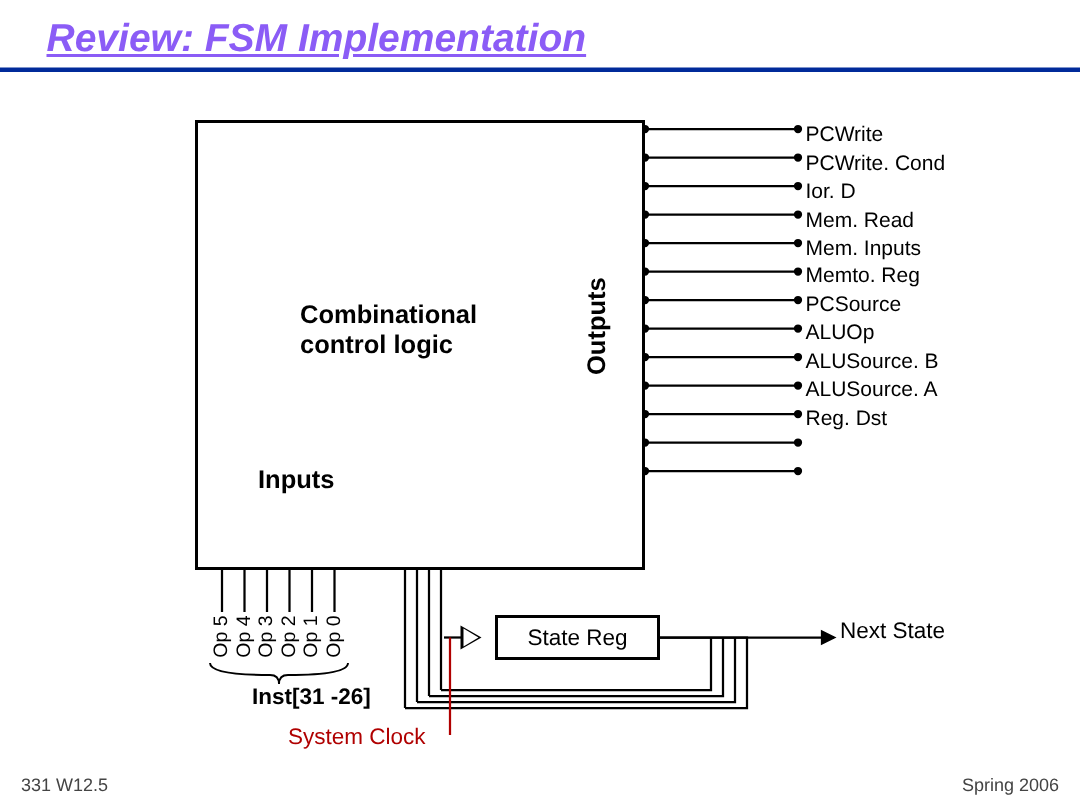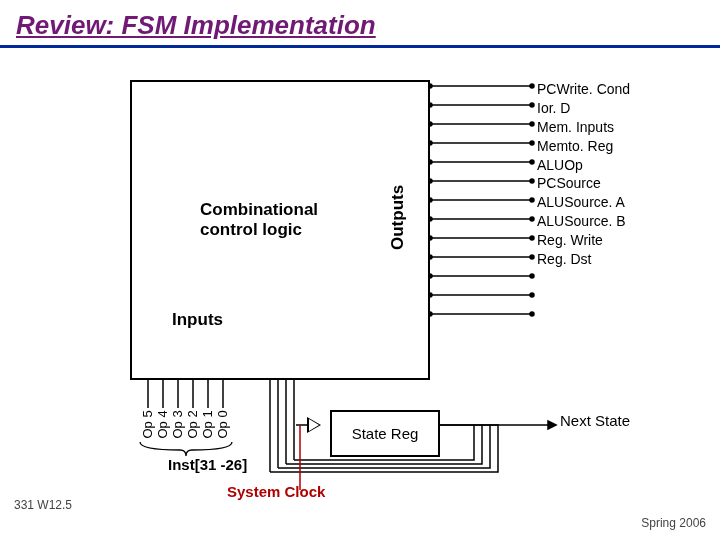--- a/index.html
+++ b/index.html
@@ -16,27 +16,27 @@
     top: 10px;
     left: 0;
     width: 720px;
     border-bottom: 3px solid #002a9a;
     padding-bottom: 4px;
   }
   .title {
     font-size: 26px;
     font-weight: bold;
     font-style: italic;
-    color: #701a75;
-    padding-left: 16px;
+    color: #8b5cf6;
+    padding-left: 31px;
     text-decoration: underline;
   }
   .footer-left {
     position: absolute;
-    bottom: 28px;
+    bottom: 10px;
     left: 14px;
     font-size: 12px;
     color: #444;
   }
   .footer-right {
     position: absolute;
     bottom: 10px;
     right: 14px;
     font-size: 12px;
     color: #444;
@@ -114,32 +114,31 @@
     left: 168px;
     top: 456px;
     font-size: 15px;
     font-weight: bold;
   }
   .sysclk-label {
     position: absolute;
     left: 192px;
     top: 483px;
     font-size: 15px;
-    font-weight: bold;
+    font-weight: normal;
     color: #b00000;
-    margin-left: 35px;
   }
 
   
   .state-reg {
     position: absolute;
     left: 330px;
     top: 410px;
     width: 110px;
-    height: 47px;
+    height: 30px;
     border: 2px solid #000;
     background: #fff;
     display: flex;
     align-items: center;
     justify-content: center;
     font-size: 15px;
   }
   .state-reg-tri {
     position: absolute;
     left: 307px;
@@ -268,29 +267,30 @@
     <line x1="270" y1="380" x2="270" y2="380"></line>
   </g>
 </svg>
 
 <div class="logic-box"></div>
 <div class="logic-label">Combinational control logic</div>
 <div class="inputs-label">Inputs</div>
 <div class="outputs-label">Outputs</div>
 
 <div class="output-list">
+  <div>PCWrite</div>
   <div>PCWrite. Cond</div>
   <div>Ior. D</div>
+  <div>Mem. Read</div>
   <div>Mem. Inputs</div>
   <div>Memto. Reg</div>
+  <div>PCSource</div>
   <div>ALUOp</div>
-  <div>PCSource</div>
+  <div>ALUSource. B</div>
   <div>ALUSource. A</div>
-  <div>ALUSource. B</div>
-  <div>Reg. Write</div>
   <div>Reg. Dst</div>
 </div>
 
 <div class="op-labels">
   <span>Op 5</span>
   <span>Op 4</span>
   <span>Op 3</span>
   <span>Op 2</span>
   <span>Op 1</span>
   <span>Op 0</span>

